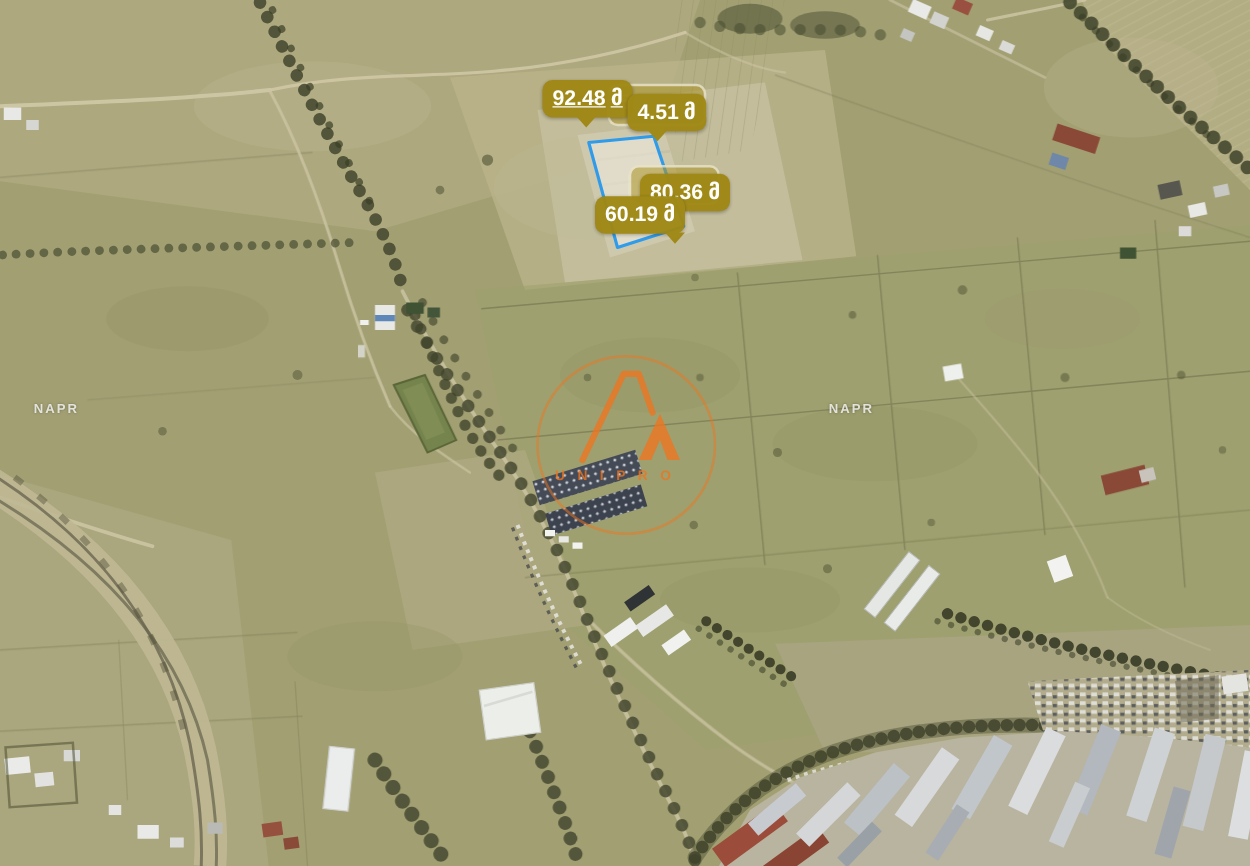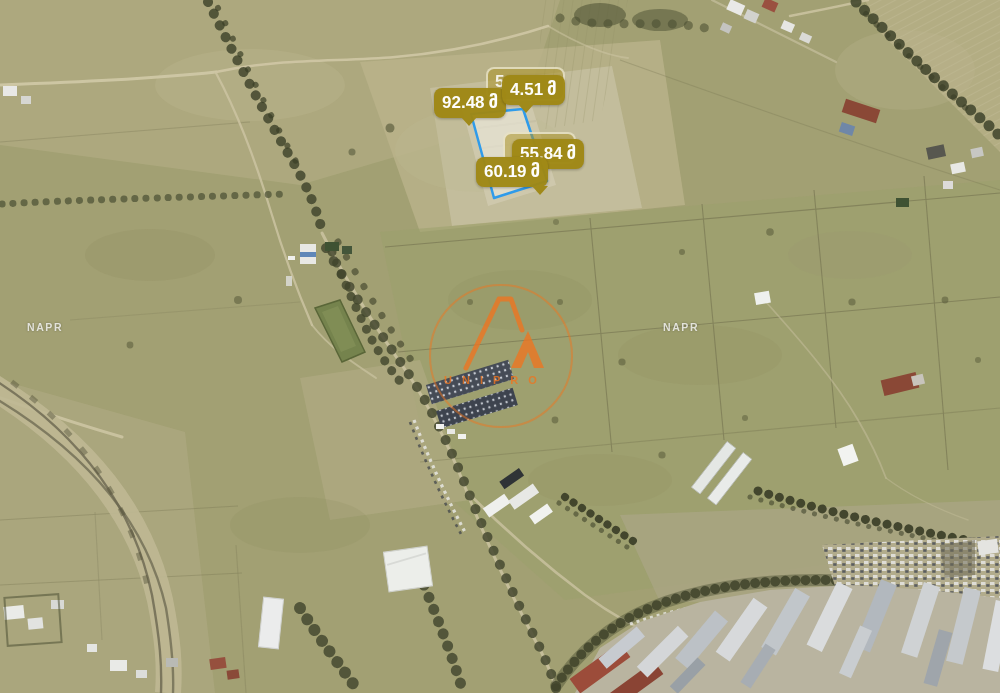--- a/index.html
+++ b/index.html
@@ -301,28 +301,28 @@
     </g>
   </svg>
 
   <div class="ghost" style="left:486px;top:67px;width:68px;height:30px;">
     <span>5</span>
   </div>
   <div class="ghost" style="left:503px;top:132px;width:62px;height:28px;">
     <span></span>
   </div>
 
-  <div class="mlabel p40" style="left:434px;top:88px;">
+  <div class="mlabel p40" style="left:434px;top:64px;text-decoration:underline;">
     <span>92.48</span><span class="unit">მ</span>
   </div>
   <div class="mlabel p30" style="left:502px;top:75px;">
     <span>4.51</span><span class="unit">მ</span>
   </div>
   <div class="mlabel p12" style="left:512px;top:139px;">
-    <span>55.84</span><span class="unit">მ</span>
+    <span>80.36</span><span class="unit">მ</span>
   </div>
   <div class="mlabel p80" style="left:476px;top:157px;z-index:7;">
     <span>60.19</span><span class="unit">მ</span>
   </div>
 
   <div class="napr" style="left:27px;top:321px;">NAPR</div>
   <div class="napr" style="left:663px;top:321px;">NAPR</div>
 
 </div>
 

